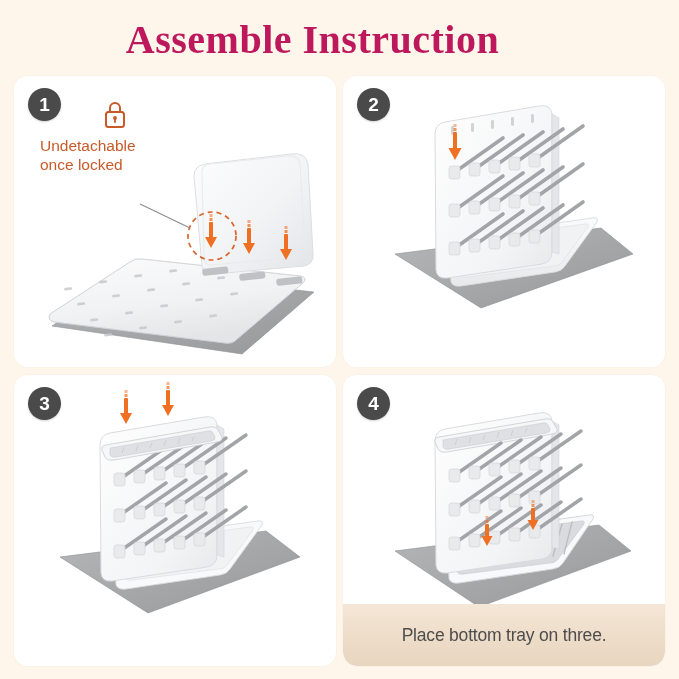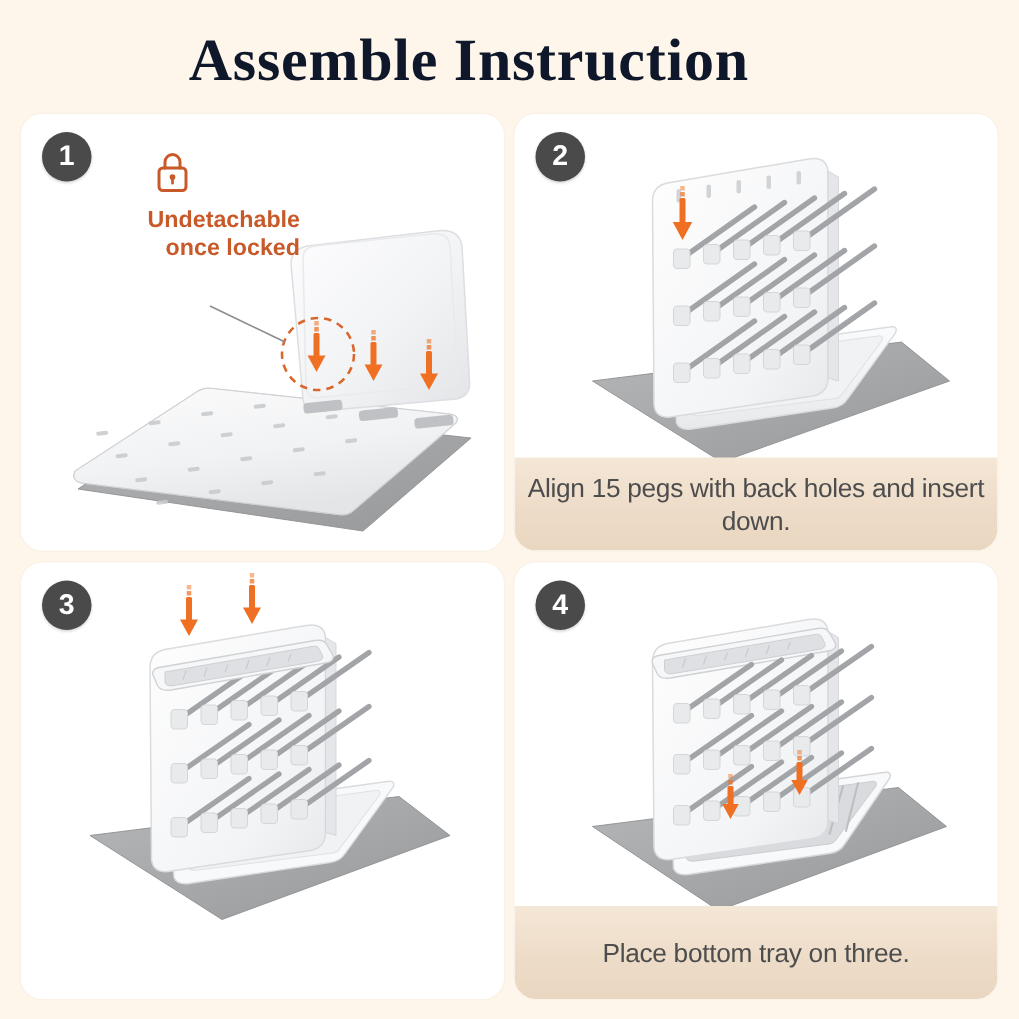--- a/index.html
+++ b/index.html
@@ -12,21 +12,21 @@
   .page{position:relative;width:679px;height:679px;box-sizing:border-box;}
 
   
   .title{
     position:absolute;top:16px;left:0;width:625px;
     text-align:center;
     font-family:"Liberation Serif", serif;
     font-weight:bold;
     font-size:40px;
     letter-spacing:0.5px;
-    color:#0f172a;
+    color:#be185d;
     line-height:48px;
   }
 
   
   .grid{
     position:absolute;
     top:76px;left:14px;
     width:651px;height:590px;
     display:grid;
     grid-template-columns:322px 322px;
@@ -85,24 +85,24 @@
     z-index:6;
     width:160px;
     pointer-events:none;
   }
   .lock-wrap{
     display:block;
     margin-left:62px;margin-bottom:2px;
   }
   .annot-text{
     color:#C85A2A;
-    font-weight:bold;
+    font-weight:normal;
     font-size:15.5px;
     line-height:19px;
-    text-align:right;
+    text-align:left;
     font-family:"Liberation Sans", sans-serif;
   }
 </style>
 </head>
 <body>
 
 <div class="page">
 
   <div class="title">Assemble Instruction</div>
 
@@ -312,23 +312,20 @@
             <g transform="translate(112,56)">
               <rect x="-1.5" y="-8" width="3" height="3" opacity="0.5"></rect>
               <rect x="-1.5" y="-4" width="3" height="3" opacity="0.72"></rect>
               <rect x="-2" y="0" width="4" height="18" rx="1"></rect>
               <polygon points="-6.5,16 6.5,16 0,28"></polygon>
             </g>
           </g>
         </svg>
       </div>
       <div class="badge">2</div>
-      <div class="caption">
-        <span class="caption-text">Align 15 pegs with back holes and insert down.</span>
-      </div>
     </div>
 
     <div class="panel panel3">
       <div class="art">
         <svg viewBox="0 0 322 291" xmlns="http://www.w3.org/2000/svg">
           <defs>
             <linearGradient id="p3base" x1="0" y1="0" x2="1" y2="1">
               <stop offset="0%" stop-color="#B6B7B9"></stop>
               <stop offset="100%" stop-color="#97989A"></stop>
             </linearGradient>

